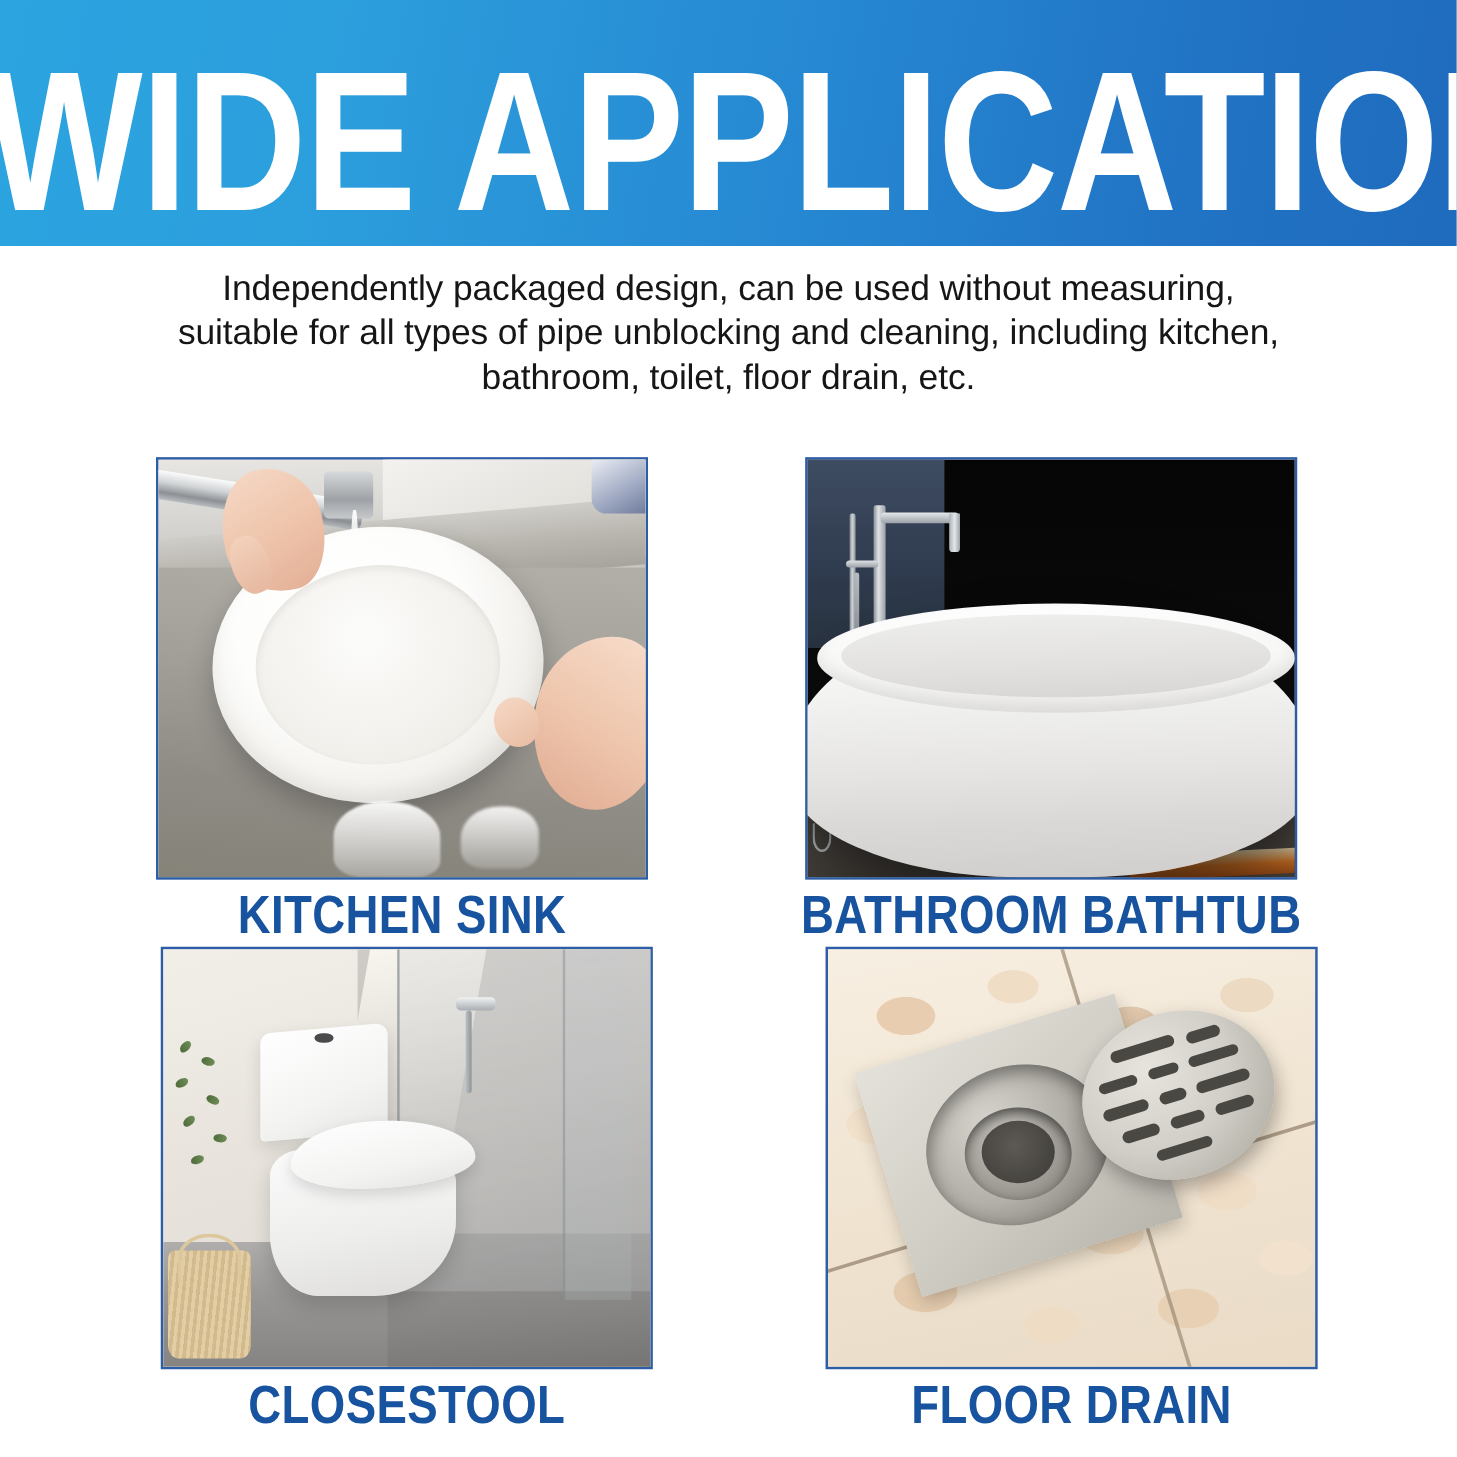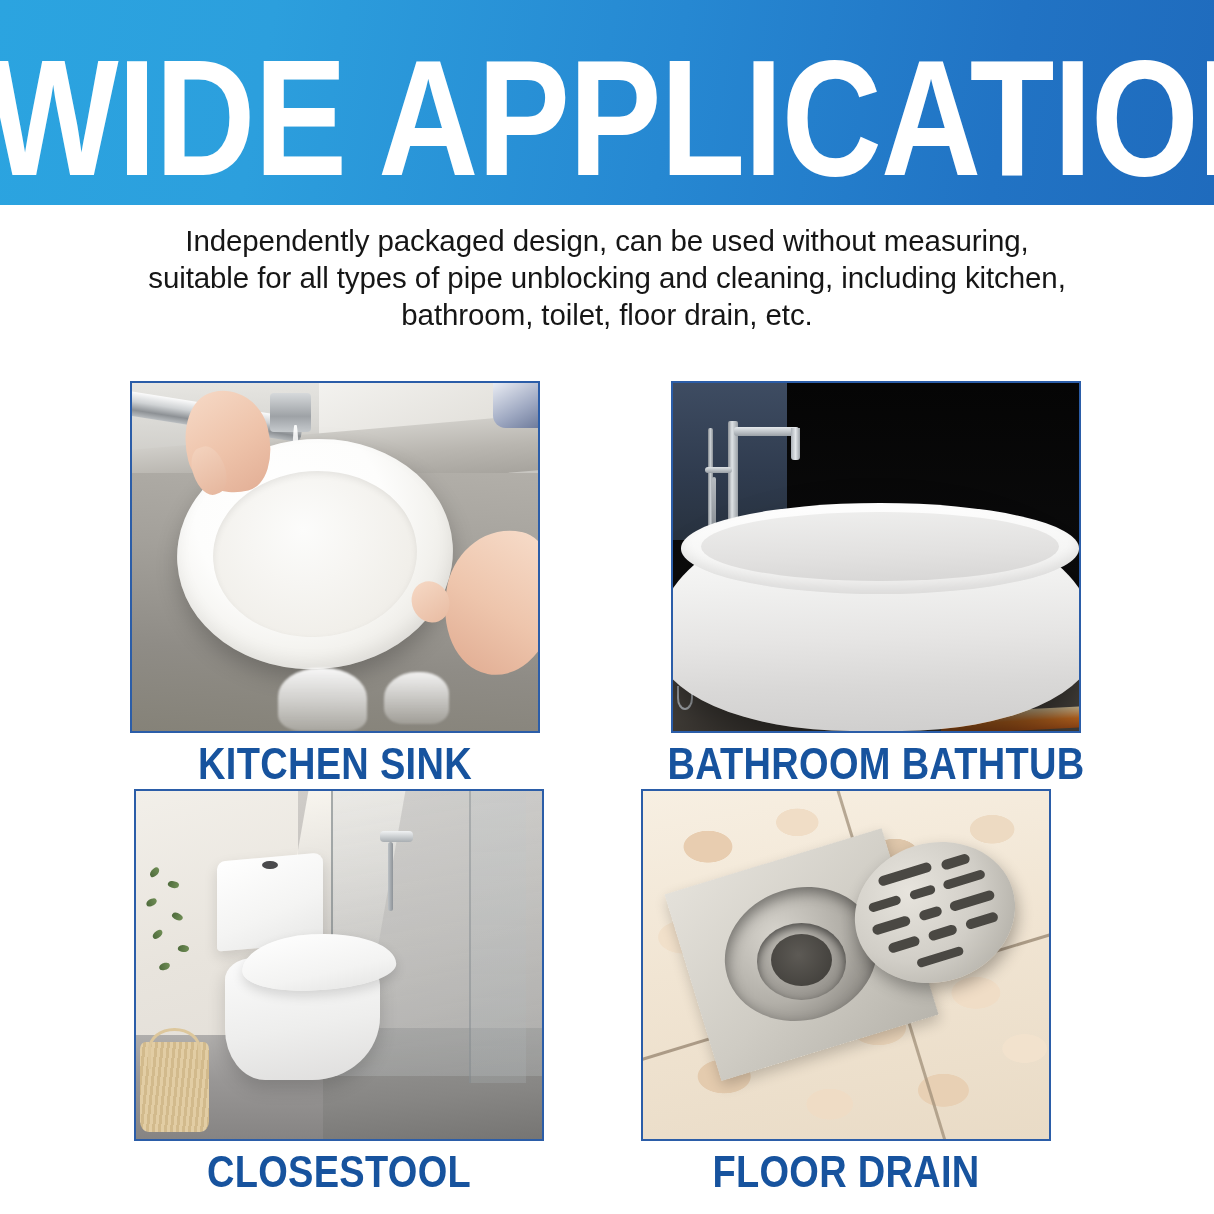--- a/index.html
+++ b/index.html
@@ -43,21 +43,21 @@
   }
 
   
   .grid {
     position:absolute; left:0; top:378px; width:1212px; height:800px;
   }
   .card { position:absolute; }
   .card.c0 { left:130px;  top:3px;   width:410px; height:352px; }
   .card.c1 { left:671px;  top:3px;   width:410px; height:352px; }
   .card.c2 { left:134px;  top:411px; width:410px; height:352px; }
-  .card.c3 { left:641px;  top:411px; width:410px; height:352px;text-decoration:underline; }
+  .card.c3 { left:688px;  top:411px; width:410px; height:352px;text-decoration:underline; }
 
   .photo {
     position:absolute; left:0; top:0; width:100%; height:100%;
     border:2px solid #2B5DA8;
     overflow:hidden;
     background:#d8d8d8;
   }
   .photo-inner { position:absolute; inset:0; overflow:hidden; }
 
   .caption {

